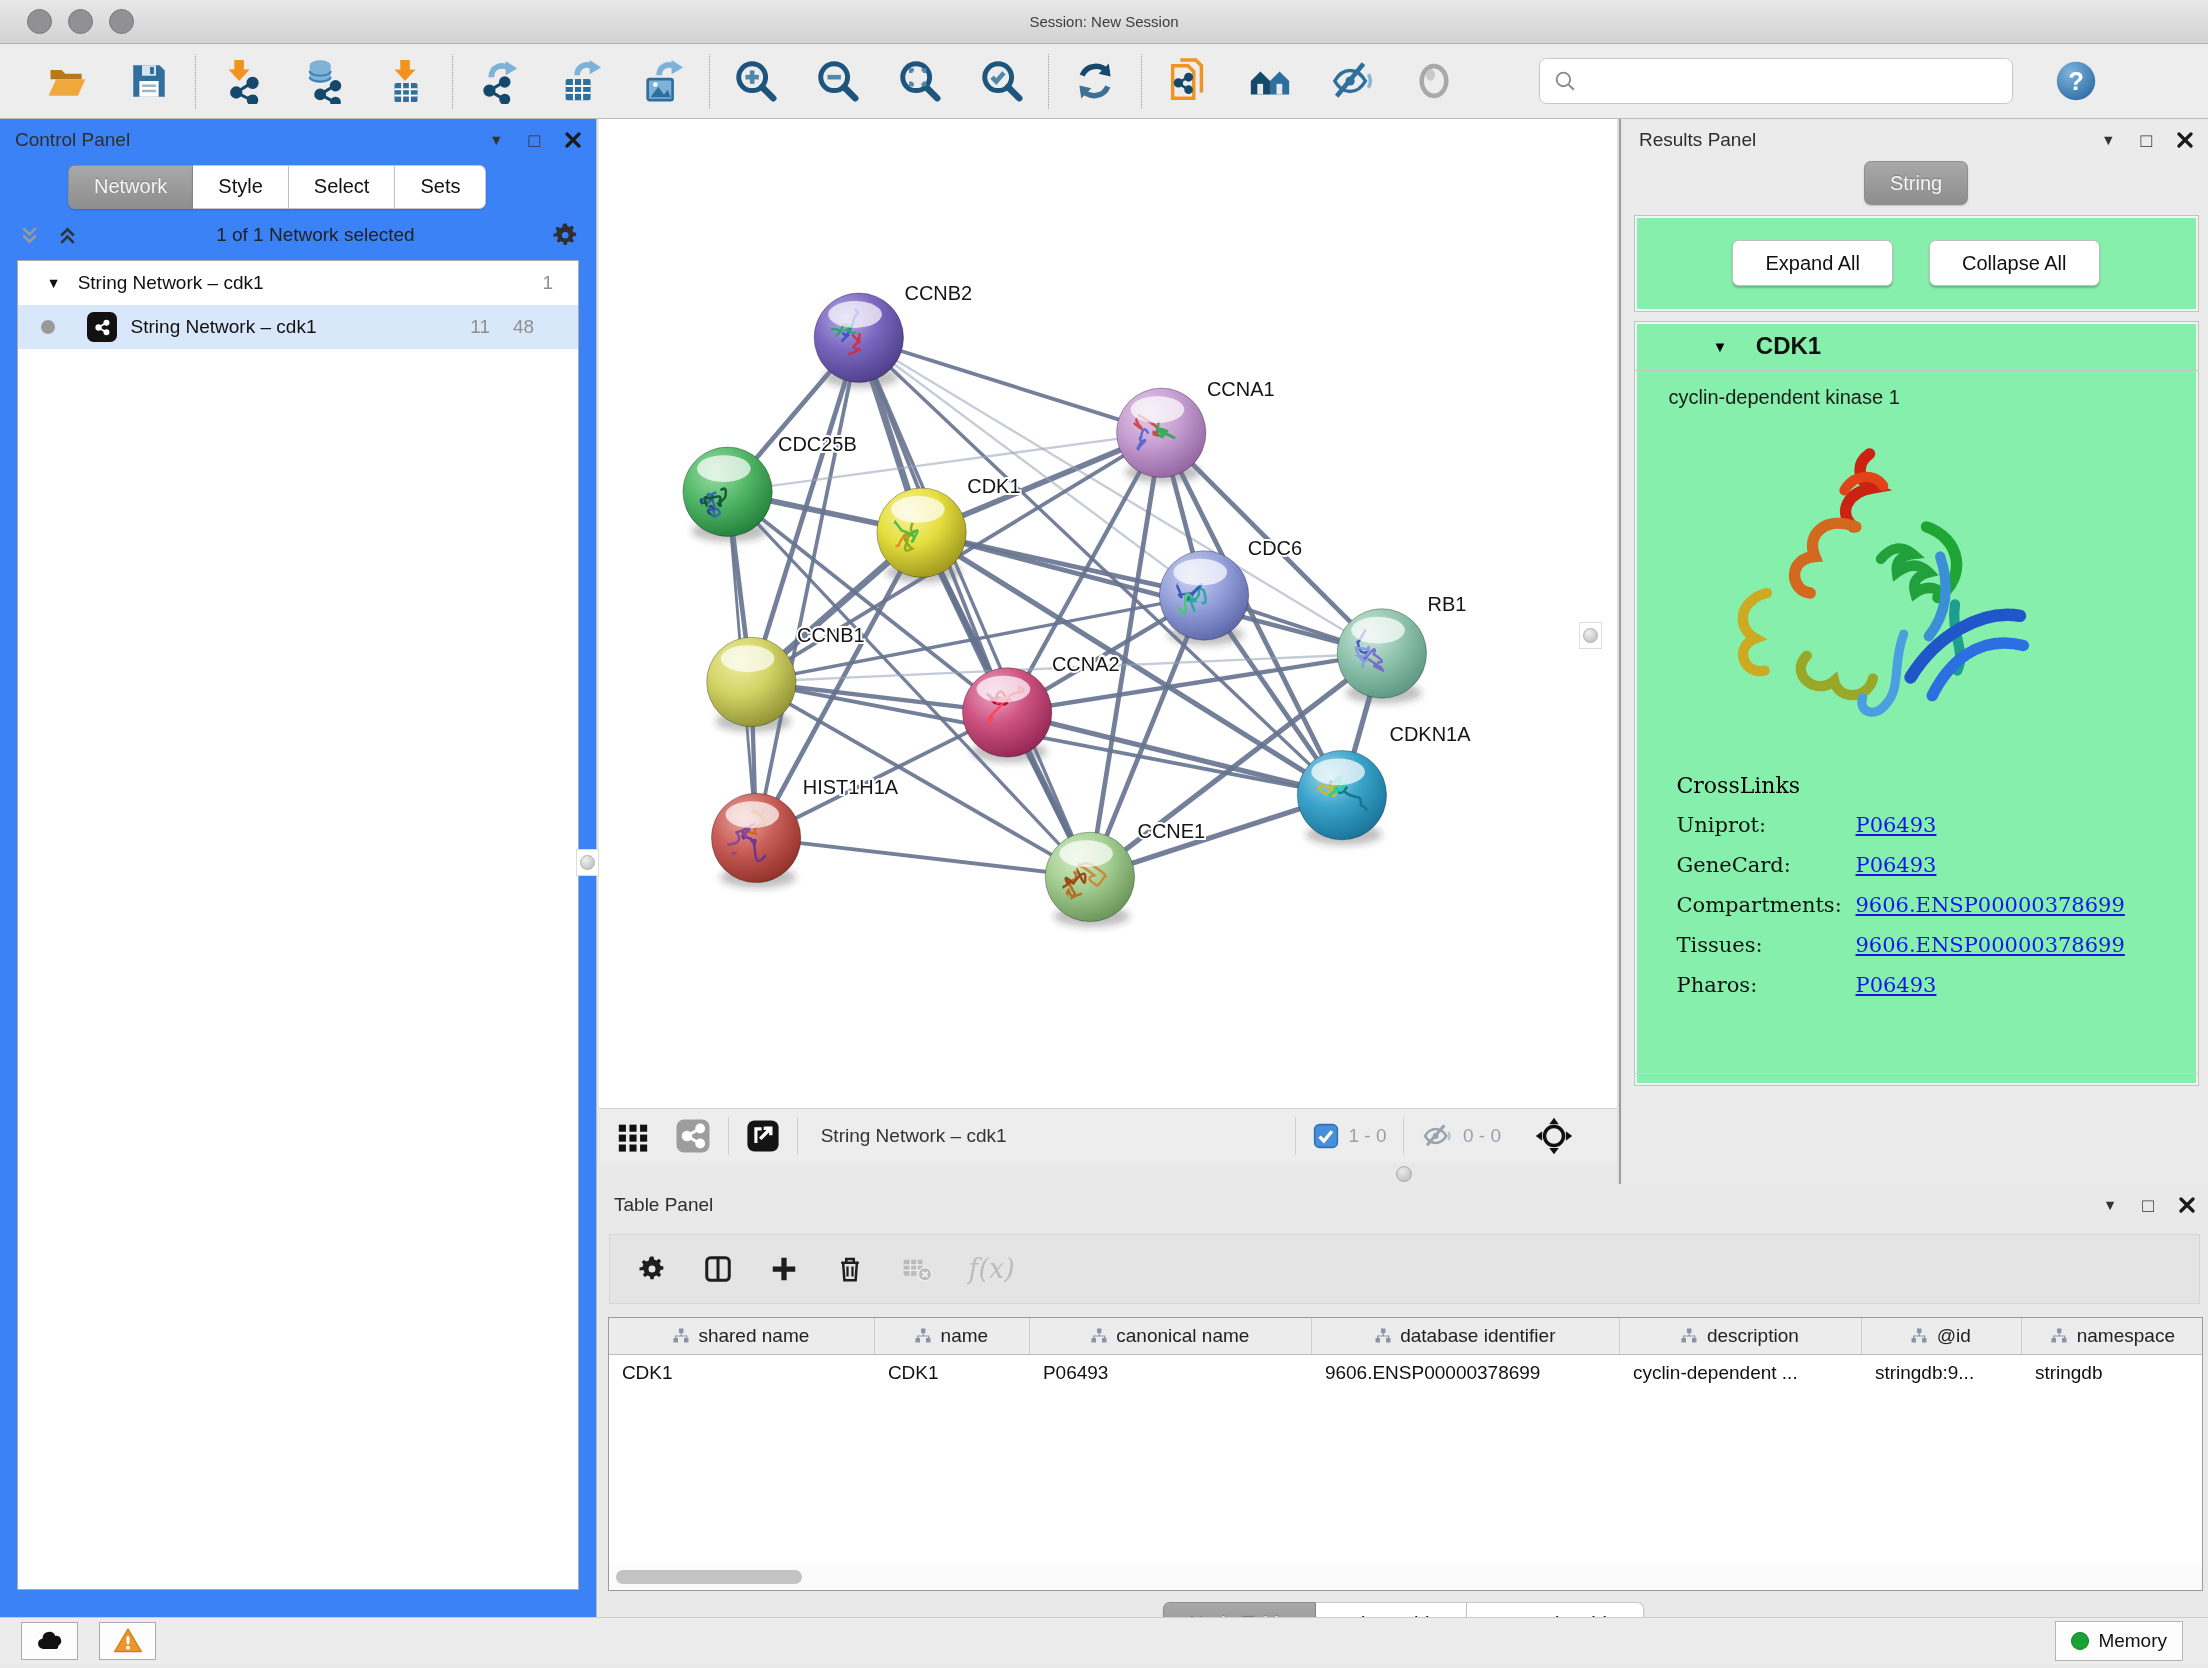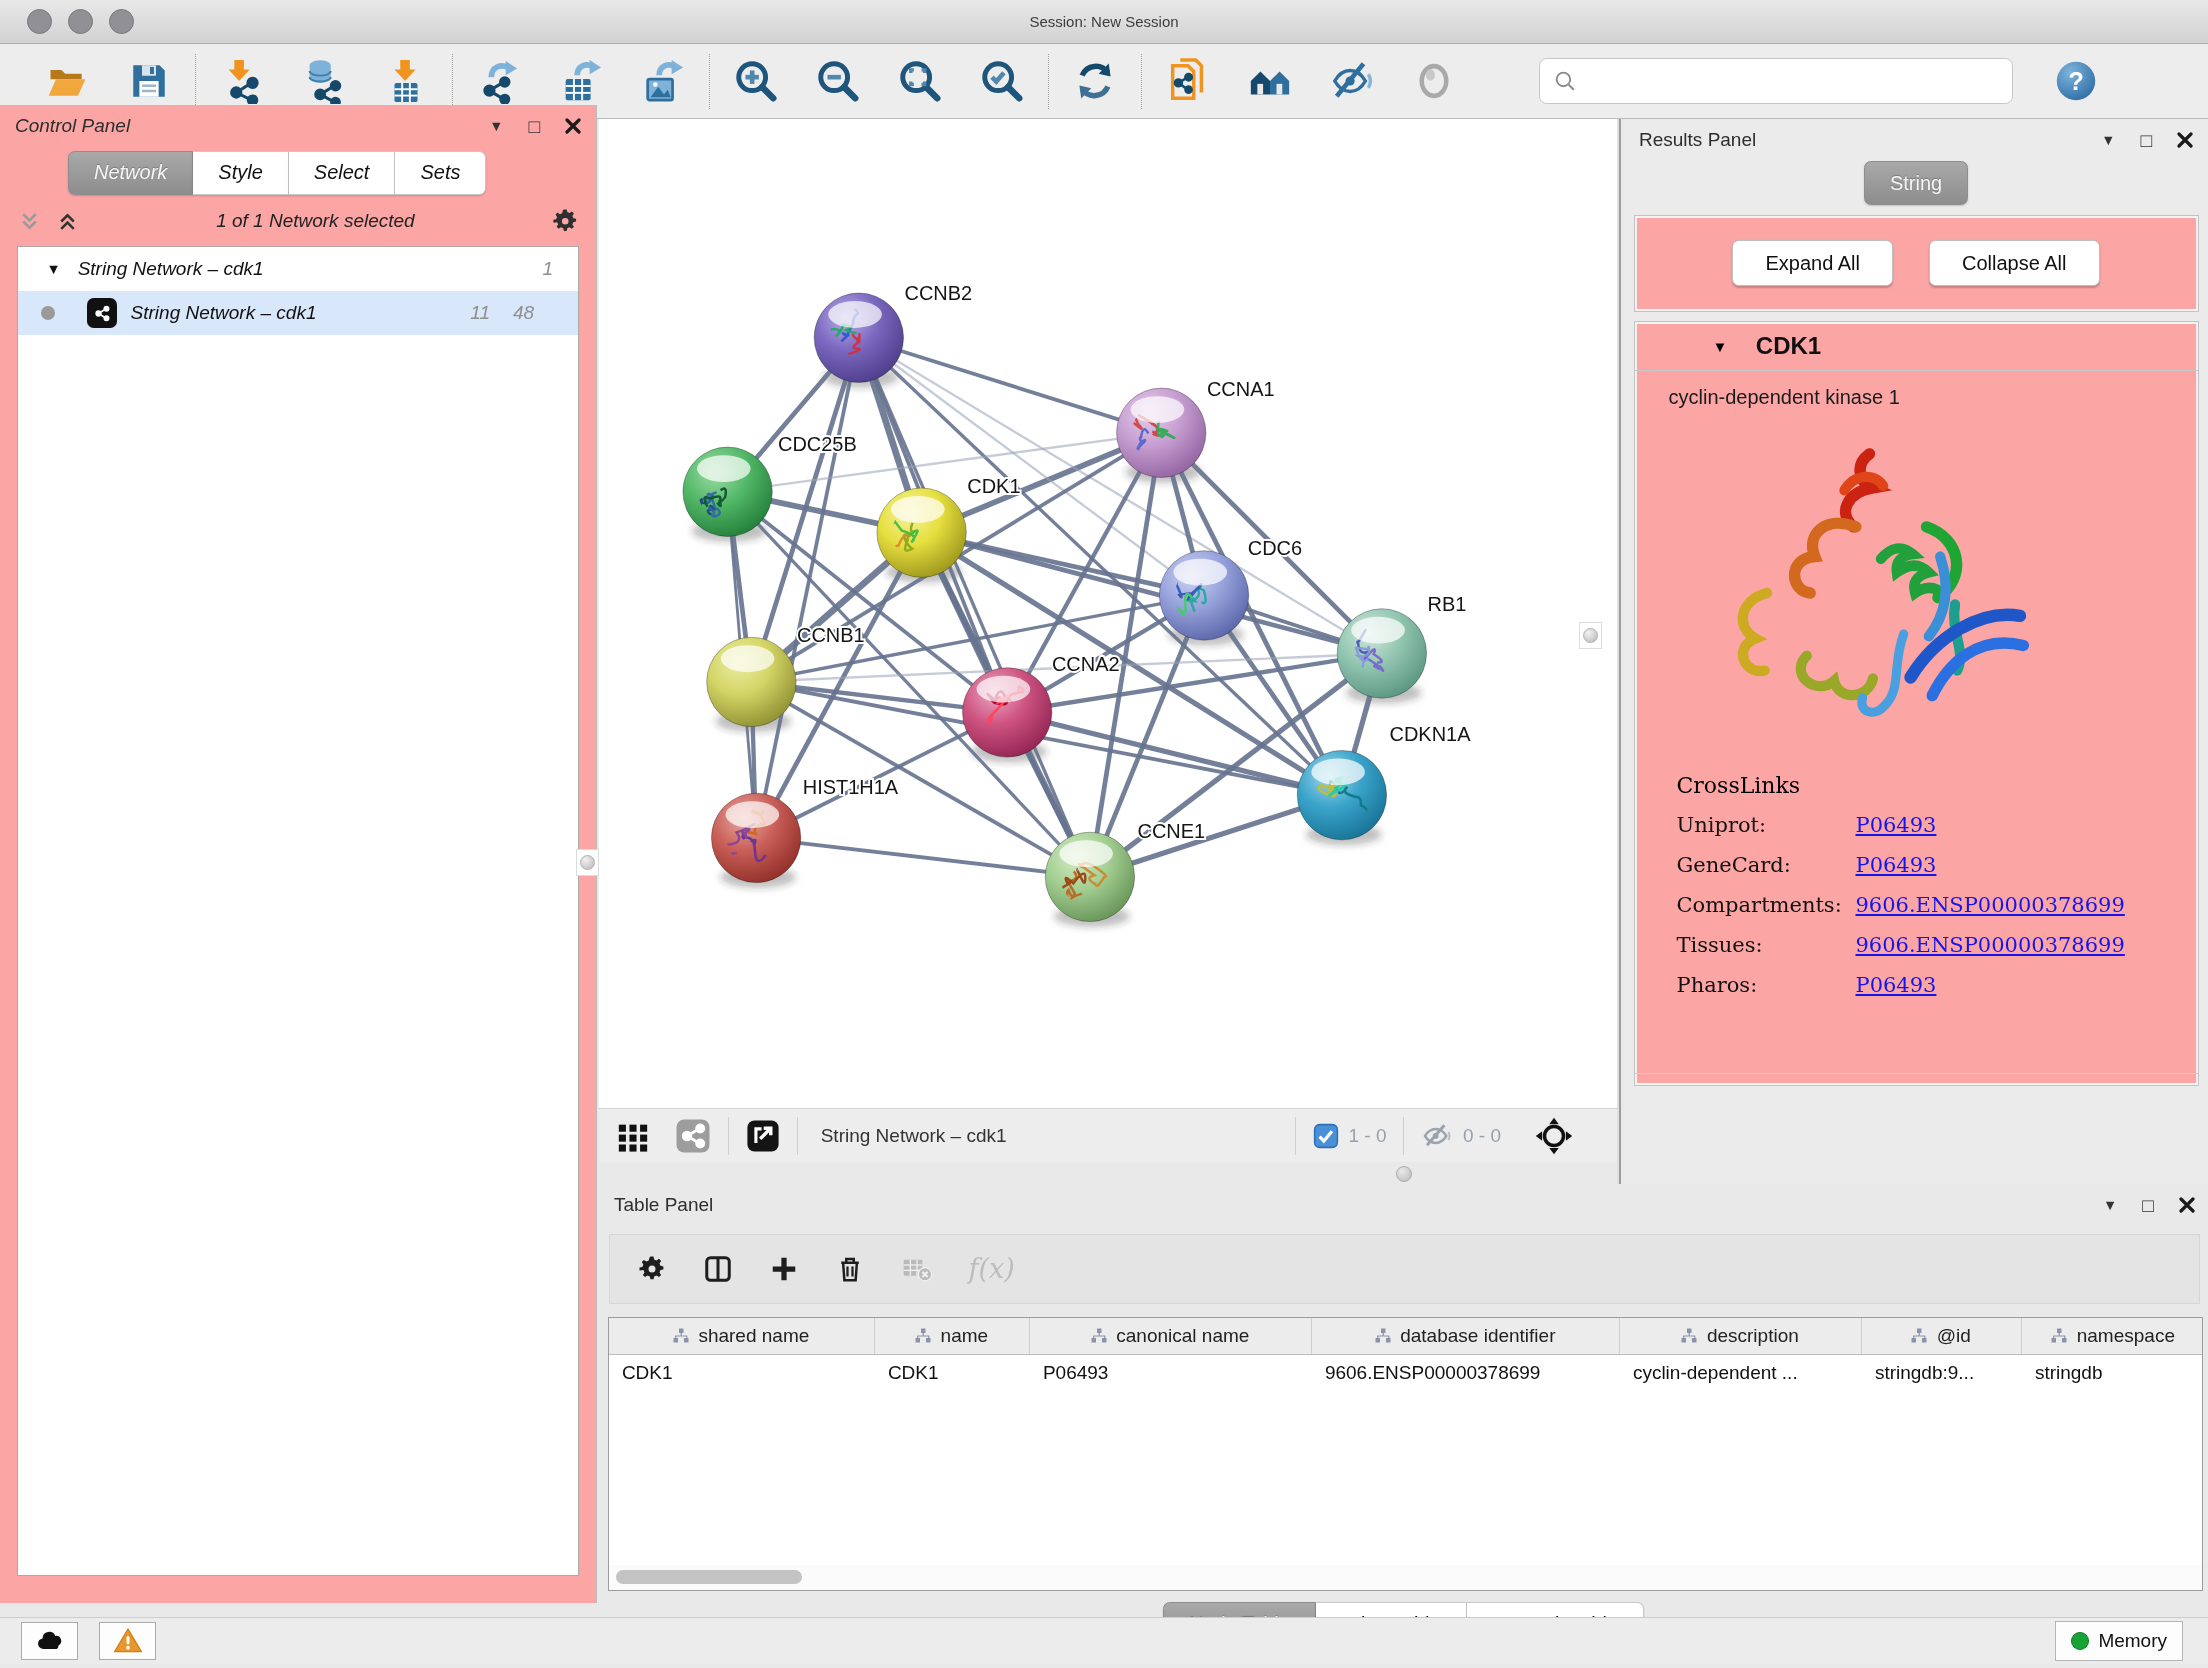--- a/index.html
+++ b/index.html
@@ -57,22 +57,22 @@
   }
   .seg .tab:first-child{border-left:1px solid #c9c9c9;border-radius:6.7px 0 0 6.7px;}
   .seg .tab:last-child{border-radius:0 6.7px 6.7px 0;}
   .seg .tab.only{border-radius:6.7px;border-left:1px solid #8e8e8e;}
   .seg .tab.sel{
     background:linear-gradient(#a9a9a9,#8d8d8d);color:#f6f6f6;border-color:#8e8e8e;
     text-shadow:0 -1px 1px rgba(0,0,0,.25);
   }
   
   #control-panel{
-    position:absolute;left:0;top:105px;width:597px;height:1498px;
-    background:#fca5a5;border-right:1.9px solid #bcbcbc;box-sizing:border-box;font-style:italic;
+    position:absolute;left:0;top:119px;width:597px;height:1498px;
+    background:#3b82f6;border-right:1.9px solid #bcbcbc;box-sizing:border-box;
   }
   #cp-tabs{margin:3.8px 0 0 68px;}
   .net-summary{display:flex;align-items:center;height:42px;margin:5.7px 17px 0 17px;}
   .net-summary .sum-text{flex:1;text-align:center;font-size:19px;color:#222;}
   .net-list{
     position:absolute;left:17px;right:17px;top:141px;bottom:27px;
     background:#fff;border:1px solid #a9a9a9;
   }
   .tree-row{height:44px;display:flex;align-items:center;font-size:19px;color:#111;}
   .tree-row .cnt{color:#8f8f8f;}
@@ -113,21 +113,21 @@
   .split-handle .knob{width:13.3px;height:13.3px;border-radius:50%;
     background:radial-gradient(circle at 35% 30%,#f2f2f2,#b5b5b5);border:1px solid #b0b0b0;}
   
   #results-panel{
     position:absolute;left:1624px;top:119px;width:584px;height:1065px;background:#ebebeb;
     box-sizing:border-box;
   }
   #rp-tabwrap{display:flex;justify-content:center;margin-top:0px;}
   .rp-box{
     margin:9.5px 9.5px 0 9.5px;border:1px solid #c2c2c2;box-shadow:inset 0 0 0 1.9px #f4f4f4;
-    background:#fca5a5;
+    background:#86efac;
   }
   #rp-buttons{height:95px;display:flex;align-items:center;justify-content:center;gap:36px;}
   .rp-btn{
     background:#fff;border:1px solid #bfbfbf;border-radius:6.7px;
     font-size:20px;color:#111;padding:10.5px 32px;box-shadow:0 1.9px 1.9px rgba(0,0,0,.22);
     font-family:"Liberation Sans",sans-serif;cursor:default;
   }
   #gene-box{height:763px;display:flex;flex-direction:column;}
   #gene-head{
     height:48px;border-bottom:1px solid #c6c6c6;display:flex;align-items:center;flex:none;

